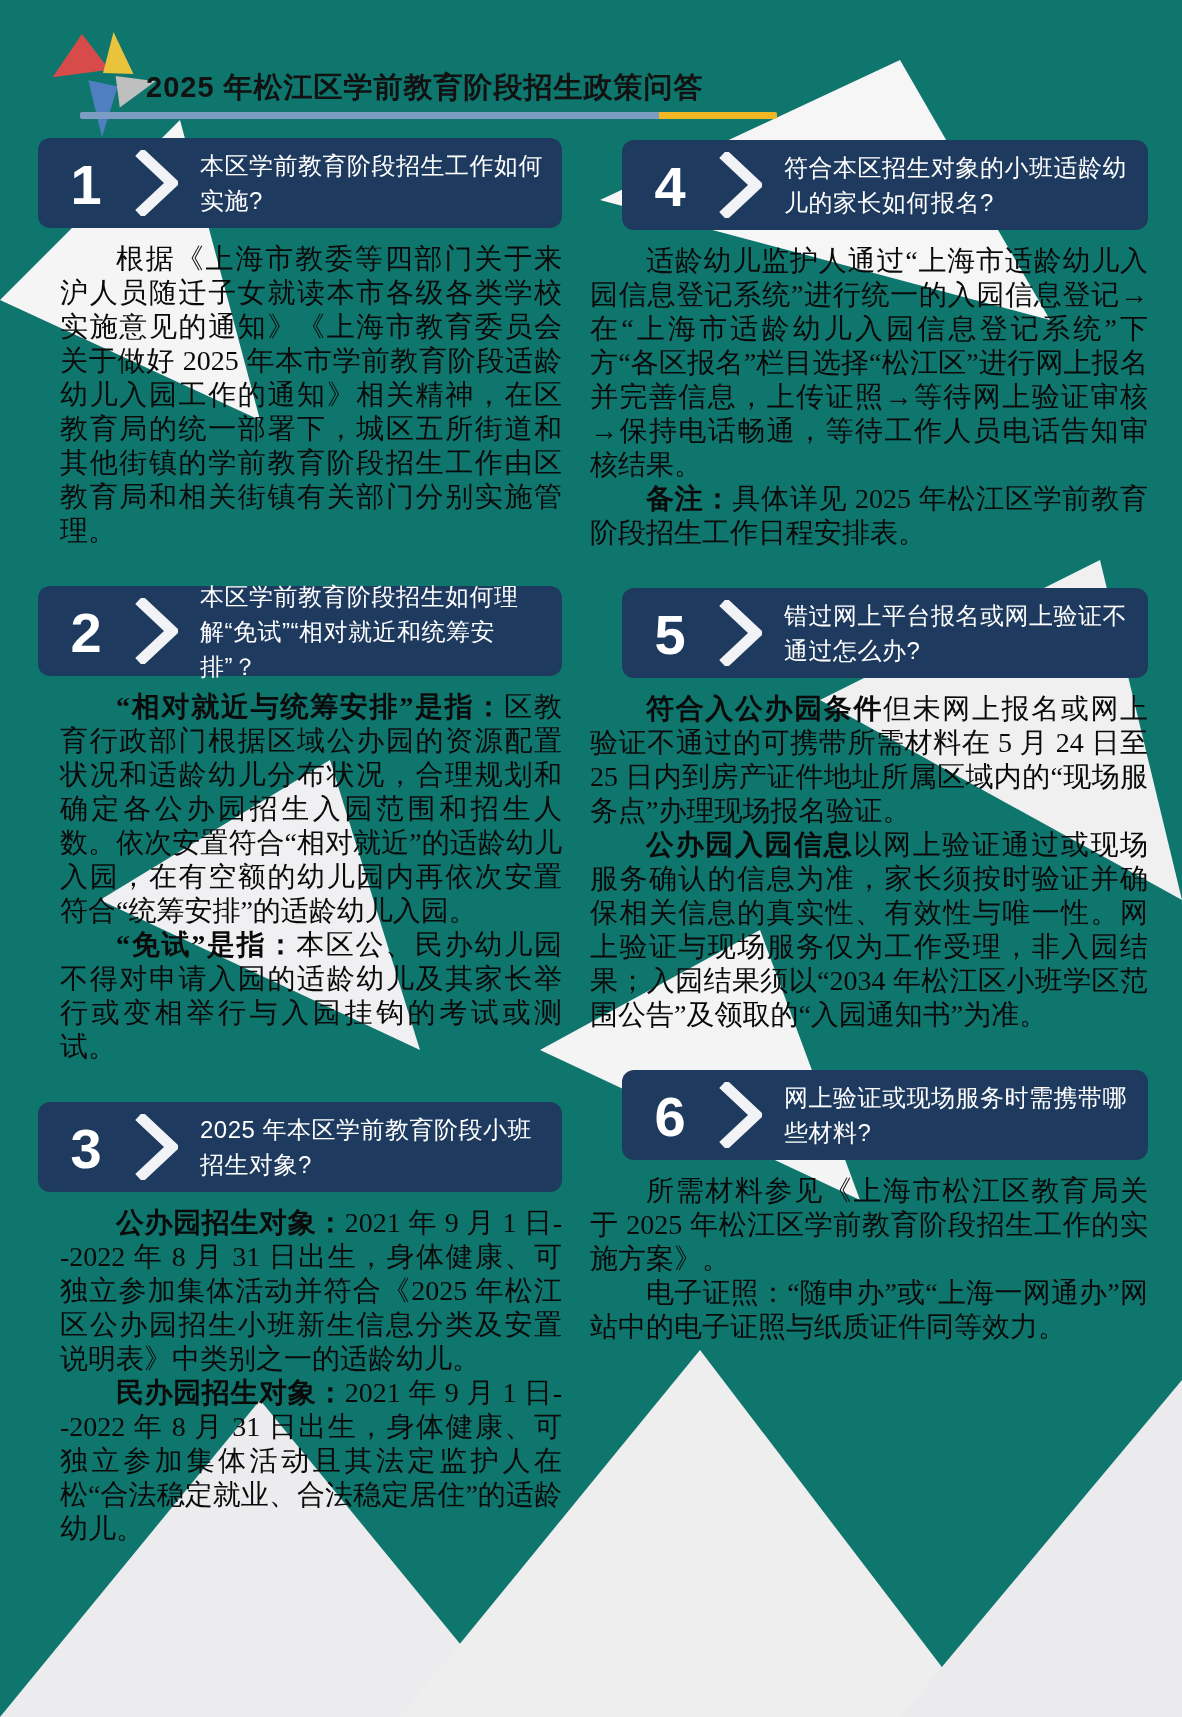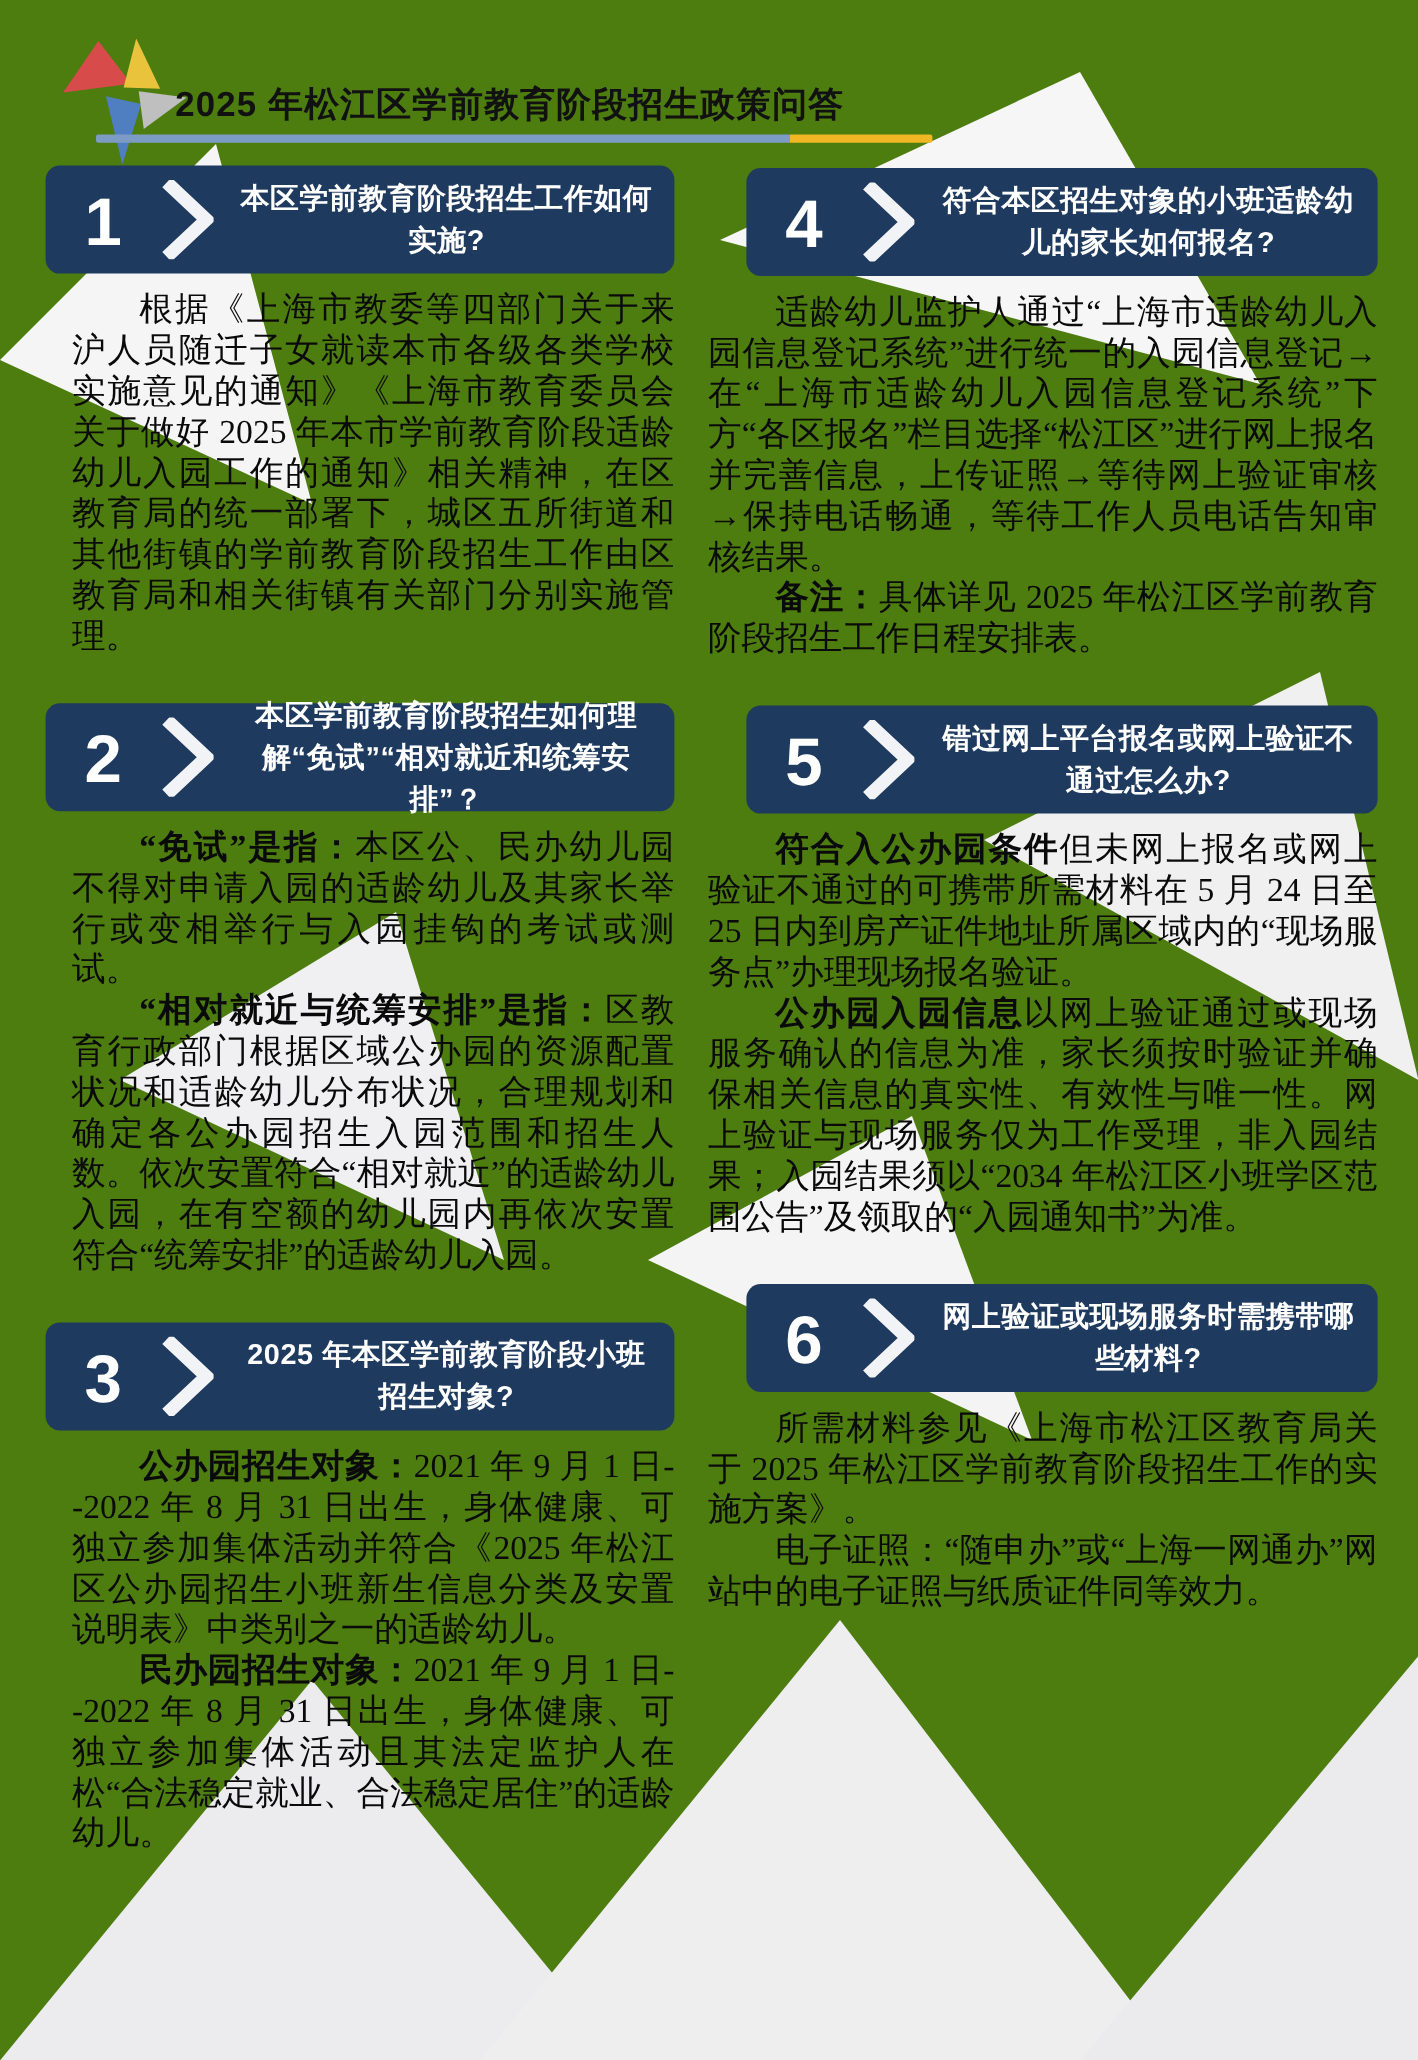--- a/index.html
+++ b/index.html
@@ -1,21 +1,21 @@
 <!DOCTYPE html>
 <html><head>
 <meta charset="utf-8">
 <style>
   html,body{margin:0;padding:0;}
   body{background:#e8e8ea;}
   .page{
     position:relative;
     width:1182px;height:1717px;
     margin:0 auto;
-    background:#4d7c0f;
+    background:#0f766e;
     overflow:hidden;
     font-family:"Liberation Serif","DejaVu Serif",serif;
   }
   .bg-decor{position:absolute;inset:0;pointer-events:none;}
   
   .header{position:absolute;left:0;top:0;width:100%;height:130px;}
   .logo{position:absolute;left:48px;top:32px;width:110px;height:105px;}
   .page-title{
     position:absolute;left:146px;top:68px;
     font-family:"Liberation Sans","DejaVu Sans",sans-serif;
@@ -45,23 +45,22 @@
   .qa-number{
     width:96px;text-align:center;flex:0 0 auto;
     font-family:"Liberation Sans","DejaVu Sans",sans-serif;
     font-weight:bold;font-size:56px;line-height:1;
     padding-top:4px;
   }
   .qa-chevron{flex:0 0 auto;width:44px;height:66px;margin-right:22px;}
   .qa-question{
     flex:1;padding-right:18px;
     font-family:"Liberation Sans","DejaVu Sans",sans-serif;
-    font-weight:bold;font-size:24px;line-height:35px;
+    font-weight:normal;font-size:24px;line-height:35px;
     letter-spacing:.5px;
-    text-align:center;
   }
   .qa-answer{margin-top:14px;margin-left:22px;}
   .para{
     margin:0;
     font-size:28px;line-height:34px;color:#0a0a0a;
     text-align:justify;text-justify:inter-ideograph;
     text-indent:2em;
   }
   .para .b{font-weight:bold;}
 </style>
@@ -108,22 +107,22 @@
 
   <div class="qa-block">
     <div class="qa-box">
       <div class="qa-number">2</div>
       <svg class="qa-chevron" viewBox="0 0 44 66" xmlns="http://www.w3.org/2000/svg">
         <polyline points="5,2 38,33 5,64" fill="none" stroke="#f2f3f6" stroke-width="11"></polyline>
       </svg>
       <div class="qa-question">本区学前教育阶段招生如何理解“免试”“相对就近和统筹安排”？</div>
     </div>
     <div class="qa-answer">
+          <p class="para"><span class="b">“相对就近与统筹安排”是指：</span><span>区教育行政部门根据区域公办园的资源配置状况和适龄幼儿分布状况，合理规划和确定各公办园招生入园范围和招生人数。依次安置符合“相对就近”的适龄幼儿入园，在有空额的幼儿园内再依次安置符合“统筹安排”的适龄幼儿入园。</span></p>
           <p class="para"><span class="b">“免试”是指：</span><span>本区公、民办幼儿园不得对申请入园的适龄幼儿及其家长举行或变相举行与入园挂钩的考试或测试。</span></p>
-          <p class="para"><span class="b">“相对就近与统筹安排”是指：</span><span>区教育行政部门根据区域公办园的资源配置状况和适龄幼儿分布状况，合理规划和确定各公办园招生入园范围和招生人数。依次安置符合“相对就近”的适龄幼儿入园，在有空额的幼儿园内再依次安置符合“统筹安排”的适龄幼儿入园。</span></p>
         </div>
   </div>
 
   <div class="qa-block">
     <div class="qa-box">
       <div class="qa-number">3</div>
       <svg class="qa-chevron" viewBox="0 0 44 66" xmlns="http://www.w3.org/2000/svg">
         <polyline points="5,2 38,33 5,64" fill="none" stroke="#f2f3f6" stroke-width="11"></polyline>
       </svg>
       <div class="qa-question">2025 年本区学前教育阶段小班招生对象?</div>

